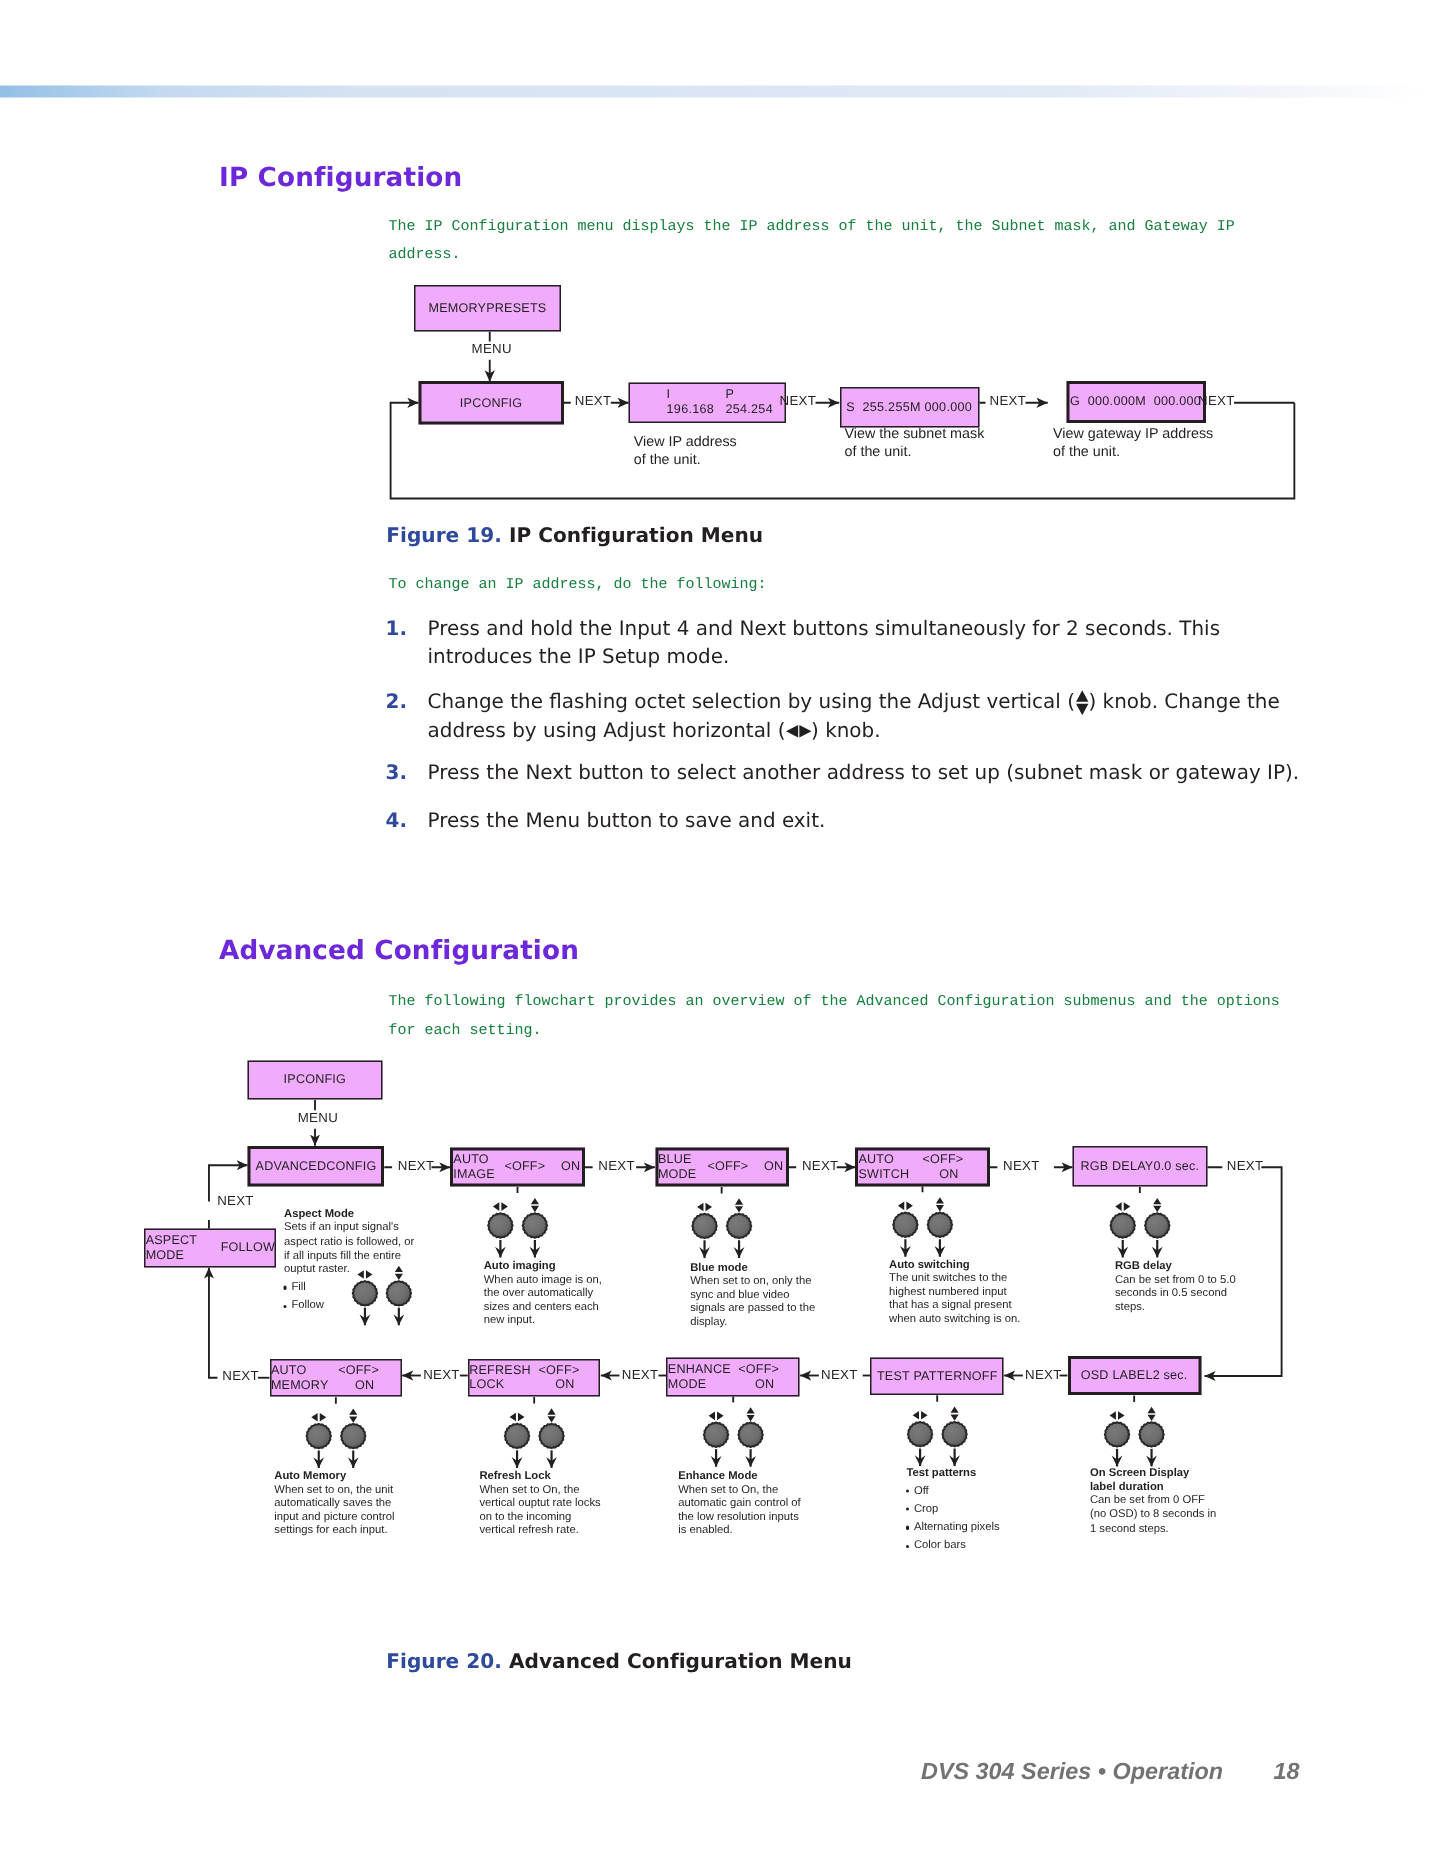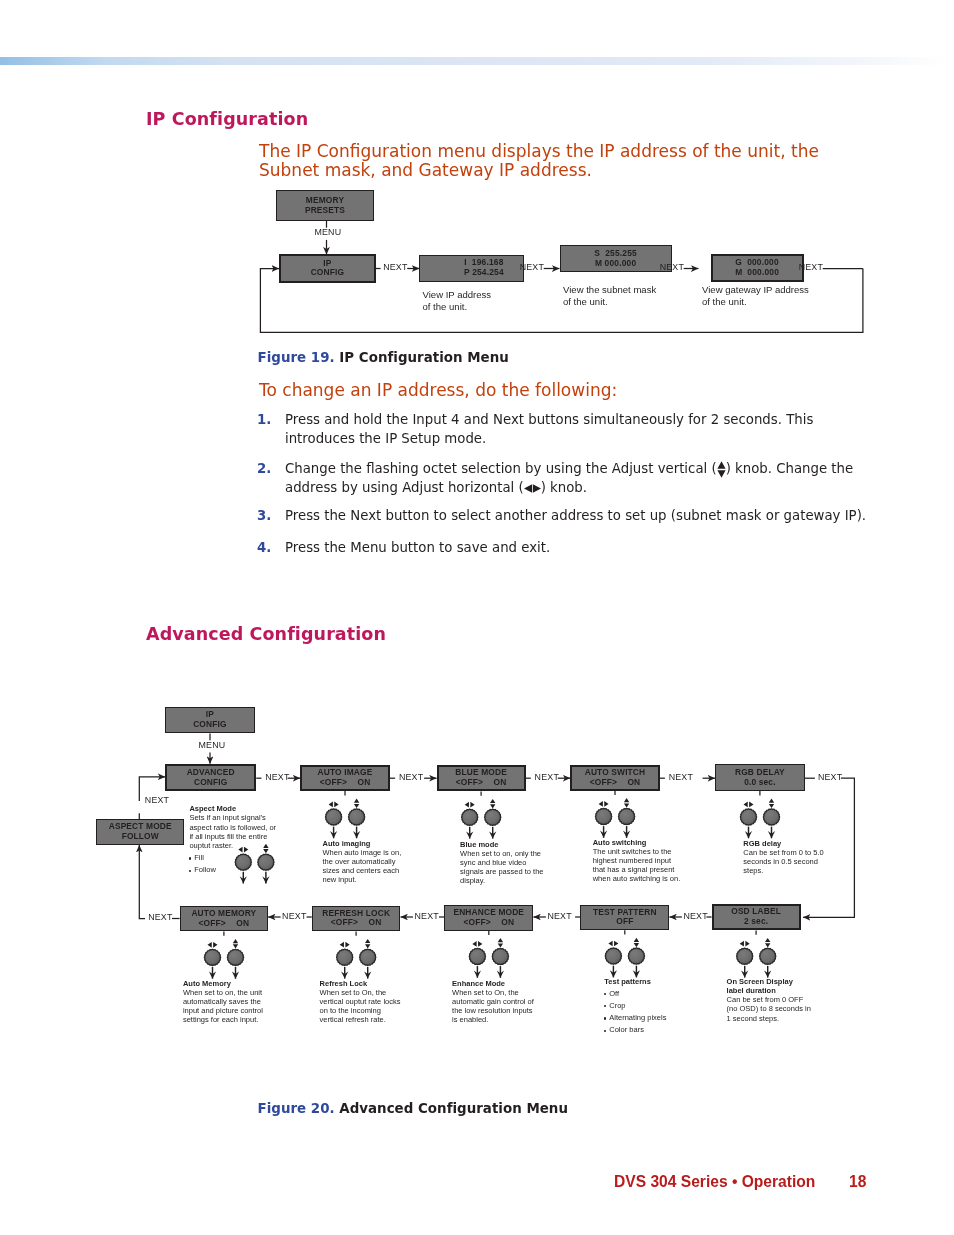--- a/index.html
+++ b/index.html
@@ -5,36 +5,36 @@
 <style>
   html,body{margin:0;padding:0;}
   body{width:954px;height:1235px;background:#ffffff;
        font-family:"DejaVu Sans",sans-serif;position:relative;overflow:hidden;
        -webkit-font-smoothing:antialiased;}
   .page{position:absolute;left:0;top:0;width:954px;height:1235px;transform:translateZ(0);}
   .sec-head,.body-txt,.fig-cap,.step,.footer-txt,.flabel,.fcapt,.ann,.annbul,.fbox span{opacity:0.999;}
   .abs{position:absolute;}
   #topbar{left:0;top:56.8px;width:954px;height:8.1px;
      background:linear-gradient(to right,#93bfe5 0%,#c2d9f0 11%,#d5e2f2 24.6%,#dbe5f4 49.8%,#e2eaf6 73.9%,#ecf1f9 83%,#f3f5fa 90.1%,#fafbfd 95.5%,#ffffff 99.5%);}
-  .sec-head{font-weight:bold;color:#be185d;font-size:17.5px;letter-spacing:0.1px;}
-  .body-txt{font-size:17px;color:#c2410c;line-height:19.4px;}
+  .sec-head{font-weight:bold;color:#6d28d9;font-size:17.5px;letter-spacing:0.1px;}
+  .body-txt{font-size:10px;color:#15803d;line-height:19.4px;font-family:Liberation Mono, monospace;}
   .fig-cap{font-size:13.4px;font-weight:bold;color:#231f20;letter-spacing:0.02px;}
   .fig-cap .num{color:#2f4a9d;}
   .step{font-size:13.3px;color:#231f20;line-height:19.4px;padding-left:28px;text-indent:-28px;}
   .step-txt{display:inline;}
   .step-num{font-weight:bold;color:#2f4a9d;display:inline-block;width:28px;text-indent:0;}
   .step-txt{display:inline;}
-  .footer-txt{font-size:15.6px;font-weight:bold;color:#b91c1c;font-family:"Liberation Sans",sans-serif;}
+  .footer-txt{font-size:15.6px;font-weight:bold;color:#737373;font-family:"Liberation Sans",sans-serif;font-style:italic;}
   .knobglyph{display:inline-block;line-height:0;}
   .knobglyph svg{display:block;}
   
   .fig{font-family:"Liberation Sans",sans-serif;}
   .figsvg{position:absolute;left:0;top:0;}
-  .fbox{position:absolute;box-sizing:border-box;background:#737373;border-style:solid;border-color:#231f20;display:flex;flex-direction:column;align-items:center;justify-content:center;
-        font-size:8.4px;font-weight:bold;color:#231f20;line-height:9.9px;letter-spacing:0.15px;}
+  .fbox{position:absolute;box-sizing:border-box;background:#f0abfc;border-style:solid;border-color:#231f20;display:flex;align-items:center;justify-content:center;
+        font-size:8.4px;font-weight:normal;color:#231f20;line-height:9.9px;letter-spacing:0.15px;}
   .fbox.mono{letter-spacing:0.2px;}
   .flabel{position:absolute;font-size:8.85px;color:#231f20;letter-spacing:0.2px;}
   .fcapt{position:absolute;font-size:9.55px;color:#231f20;line-height:11.6px;white-space:pre-line;}
   .fbox .optrow{display:block;width:100%;text-align:center;}
   .fbox .optrow span:first-child{margin-right:8px;}
   .ann{position:absolute;font-size:7.5px;color:#231f20;line-height:9.15px;white-space:nowrap;}
   .ann-t{font-weight:bold;white-space:pre-line;}
   .annbul{position:absolute;font-size:7.5px;color:#231f20;}
   .bul{height:12.25px;white-space:nowrap;}
   .bdot{display:inline-block;width:2.2px;height:2.2px;border-radius:50%;background:#231f20;vertical-align:0.6px;margin-right:3.0px;}
@@ -81,21 +81,21 @@
       <span>CONFIG</span>
     </div>
     <div class="flabel" style="left:133.2px;top:79px;">NEXT</div>
     <div class="fbox mono" style="left:169.4px;top:71.5px;width:105px;height:27.5px;border-width:1.5px;padding-left:24px;">
       <span>I&nbsp; 196.168</span>
       <span>P 254.254</span>
     </div>
     <div class="fcapt" style="left:172.5px;top:106px;">View IP address
 of the unit.</div>
     <div class="flabel" style="left:269.7px;top:79px;">NEXT</div>
-    <div class="fbox mono" style="left:309.6px;top:62px;width:112px;height:27px;border-width:1.5px;">
+    <div class="fbox mono" style="left:309.6px;top:75px;width:93px;height:27px;border-width:1.5px;">
       <span>S&nbsp; 255.255</span>
       <span>M 000.000</span>
     </div>
     <div class="fcapt" style="left:313px;top:101px;">View the subnet mask
 of the unit.</div>
     <div class="flabel" style="left:409.7px;top:79px;">NEXT</div>
     <div class="fbox mono" style="left:448.6px;top:71.2px;width:93px;height:27.6px;border-width:2.1px;margin-left:12px;">
       <span>G&nbsp; 000.000</span>
       <span>M&nbsp; 000.000</span>
     </div>
@@ -123,20 +123,21 @@
   </div>
   <div class="abs step" style="left:257px;top:506px;width:640px;">
     <span class="step-num">3.</span><span class="step-txt">Press the Next button to select another address to set up (subnet mask or gateway IP).</span>
   </div>
   <div class="abs step" style="left:257px;top:537.5px;width:640px;">
     <span class="step-num">4.</span><span class="step-txt">Press the Menu button to save and exit.</span>
   </div>
 
 
   <h2 class="abs sec-head" style="left:146px;top:623.5px;margin:0;">Advanced Configuration</h2>
+  <div class="abs body-txt" style="left:259px;top:659px;width:600px;">The following flowchart provides an overview of the Advanced Configuration submenus and the options for each setting.</div>
 
   <div class="abs fig" style="left:90px;top:700px;width:790px;height:355px;">
     <svg class="figsvg" width="790" height="355" viewBox="0 0 790 355" xmlns="http://www.w3.org/2000/svg">
       <defs>
         <marker id="ar20" viewBox="0 0 10 9" refX="10" refY="4.5" markerWidth="7.4" markerHeight="6.7" orient="auto-start-reverse" markerUnits="userSpaceOnUse">
           <path d="M 0 0 L 10 4.5 L 0 9 L 2.6 4.5 Z" fill="#231f20"></path>
         </marker>
       </defs>
       <g stroke="#231f20" fill="none" stroke-linecap="butt" stroke-width="1.25">
         <path d="M 120.0 33.4 L 120.0 40.2"></path>

